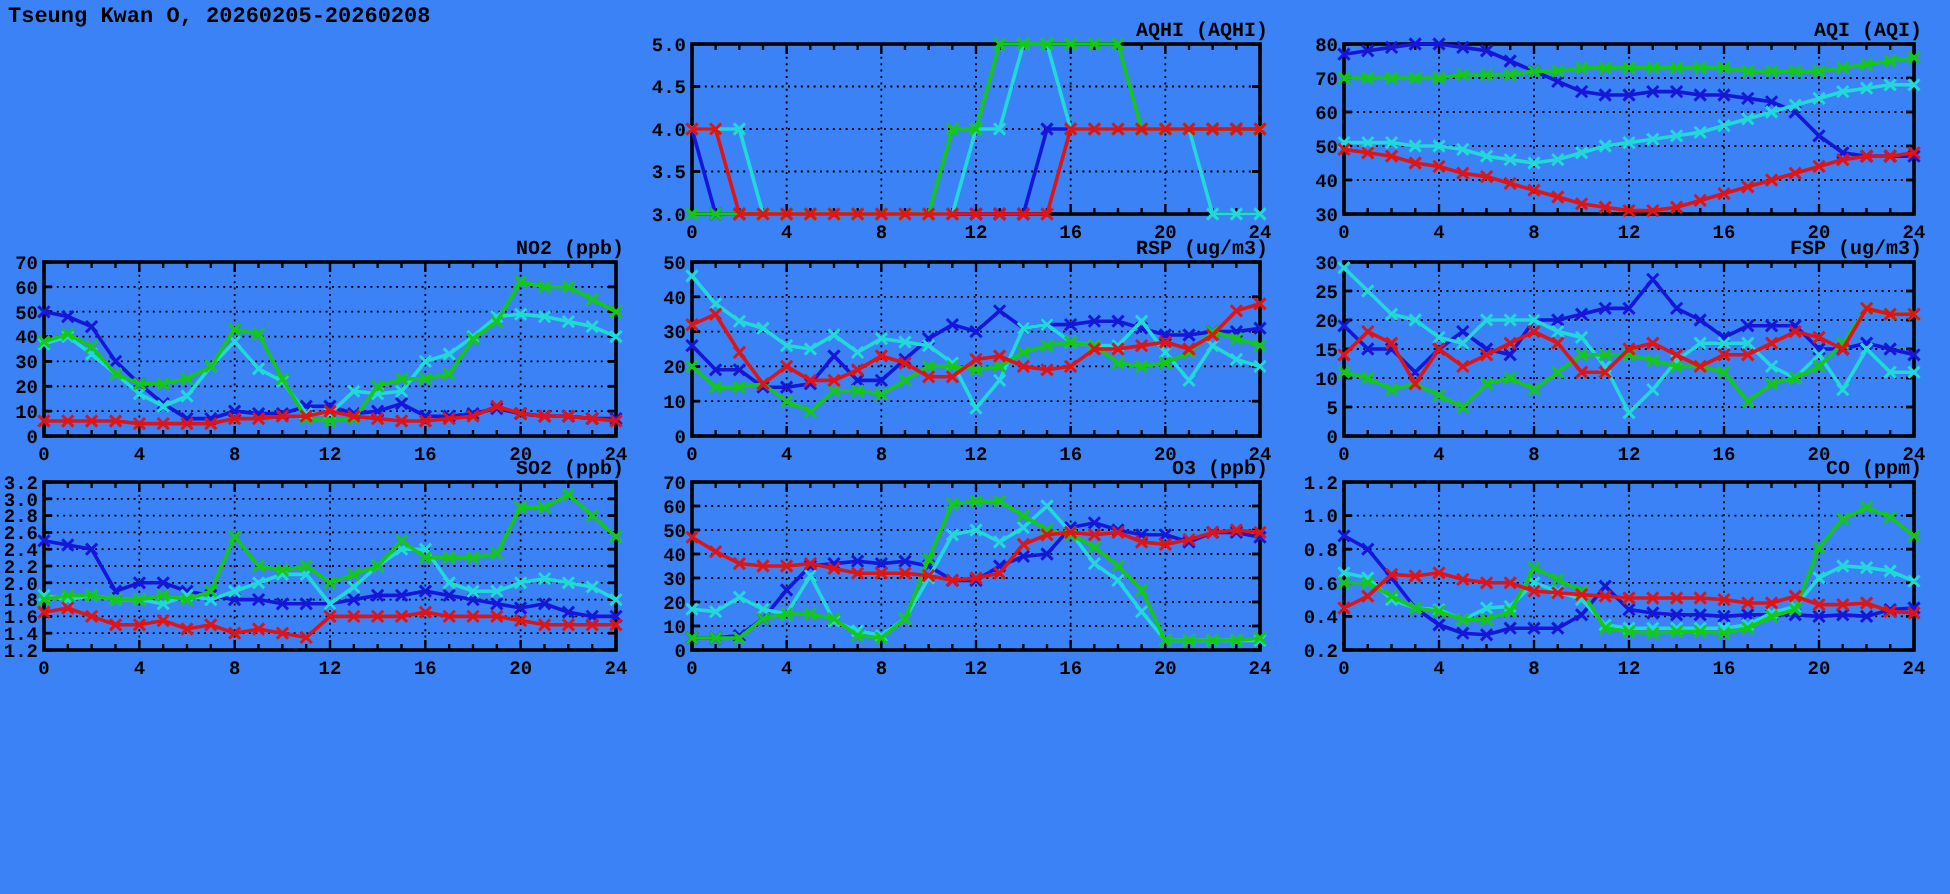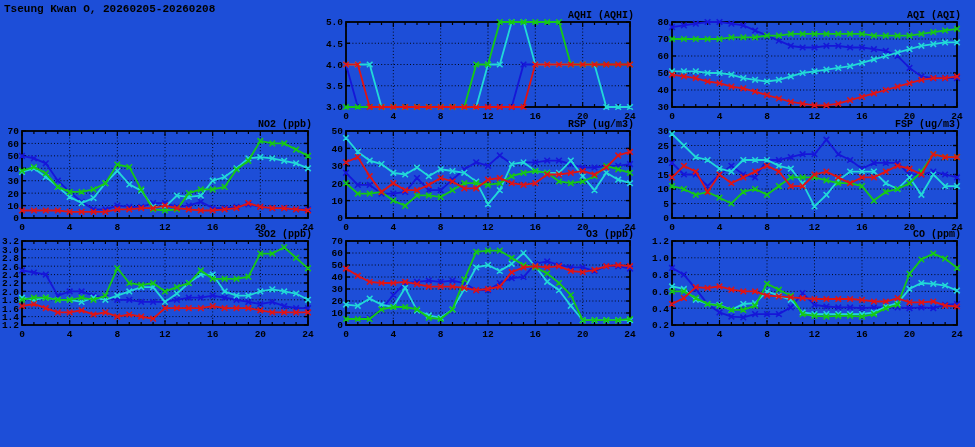--- a/index.html
+++ b/index.html
@@ -1,18 +1,18 @@
 <!DOCTYPE html>
 <html><head>
 <meta charset="utf-8">
 <style>
   html,body{margin:0;padding:0;background:#ffffff;}
   body{width:975px;height:447px;overflow:hidden;position:relative;
        font-family:"Liberation Mono", monospace;}
-  .page{position:absolute;left:0;top:0;width:975px;height:447px;background:#1d4ed8;}
+  .page{position:absolute;left:0;top:0;width:975px;height:447px;background:#3b82f6;}
   .page-title{position:absolute;left:4px;top:3px;font-size:11px;font-weight:bold;
               color:#000;letter-spacing:0px;white-space:pre;}
   .chart-svg{position:absolute;}
   .chart-svg text{font-family:"Liberation Mono", monospace;font-weight:bold;fill:#000;}
   .chart-svg .ticklabel{font-size:9.5px;}
   .chart-svg .charttitle{font-size:10px;}
 </style>
 </head>
 <body>
 

